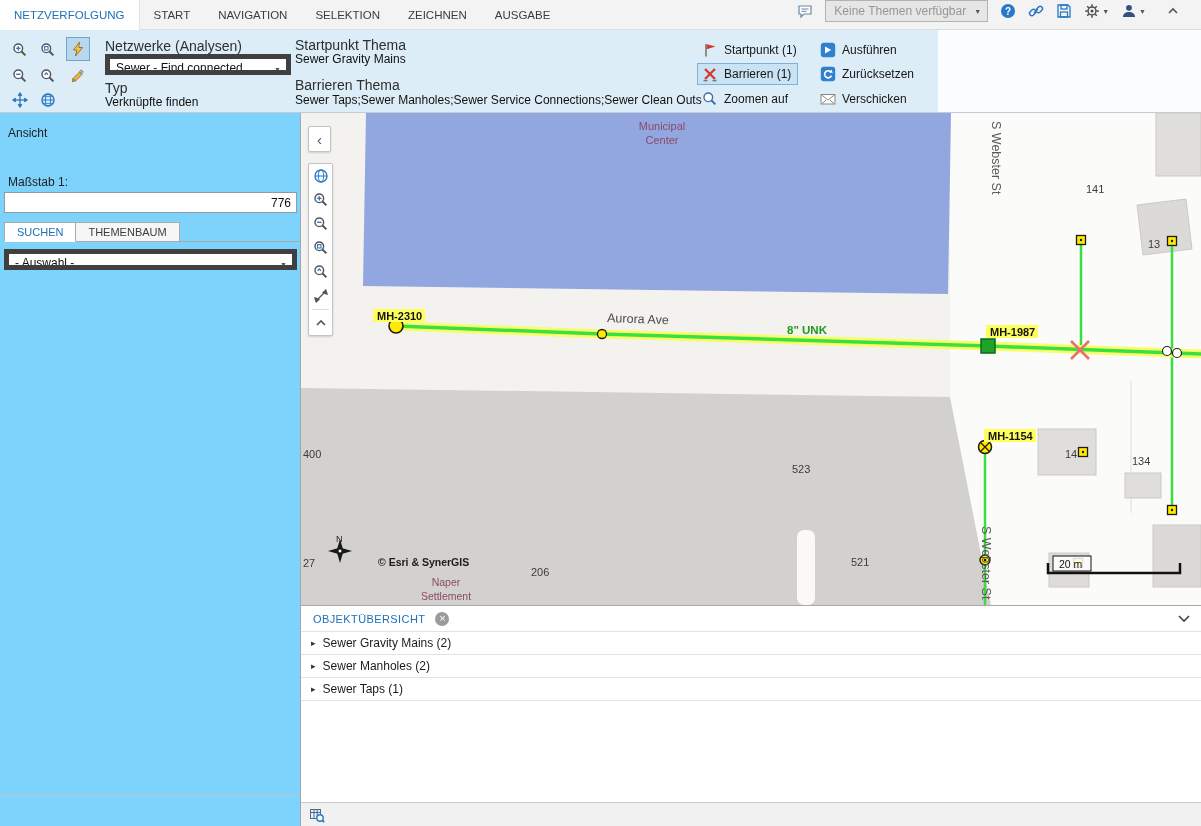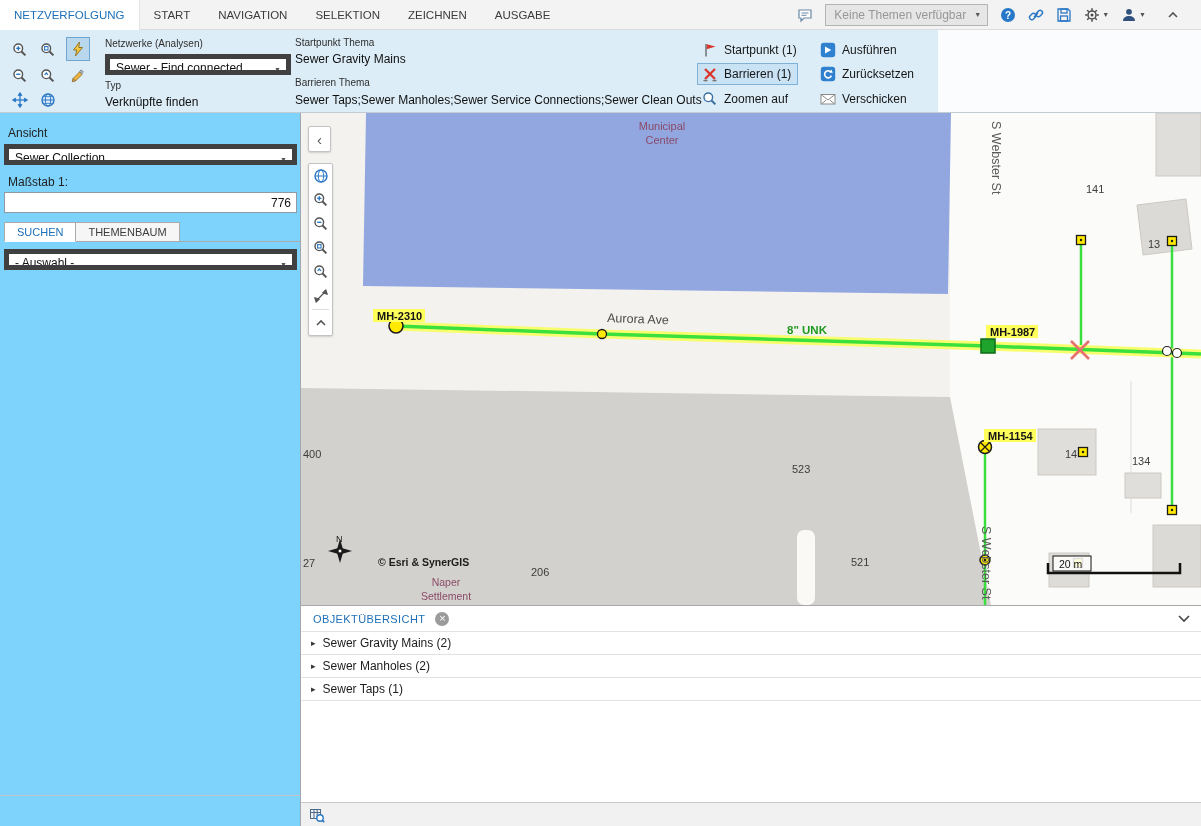--- a/index.html
+++ b/index.html
@@ -2,36 +2,36 @@
 <html><head>
 <meta charset="utf-8">
 <style>
   *{box-sizing:border-box;margin:0;padding:0}
   html,body{background:#fff}
   .app{position:relative;width:1201px;height:826px;overflow:hidden;
        font-family:"Liberation Sans",sans-serif;font-size:12px;color:#222;background:#fff}
 
   
   .topbar{position:absolute;left:0;top:0;width:1201px;height:30px;background:#f3f3f3;
-          border-bottom:1px solid #dcdcdc;display:flex;align-items:center}
+          border-bottom:1px solid #dcdcdc;display:flex;align-items:flex-start}
   .tab{height:30px;line-height:30px;padding:0 14px;font-size:11.5px;color:#3c3c3c;cursor:default;white-space:nowrap}
   .tab.active{color:#1d6fb8;background:#fff;border-right:1px solid #e4e4e4}
   .topbar-right{margin-left:auto;display:flex;align-items:center;gap:12px;padding-right:21px}
   .themes-dd{display:flex;align-items:center;gap:8px;height:22px;padding:0 6px 0 8px;background:#e6e6e6;
              border:1px solid #b3b3b3;color:#979797;font-size:12px;min-width:158px;justify-content:space-between}
   .caret{font-size:7px;color:#555;line-height:1}
   .tb-ic{display:flex;align-items:center;gap:2px}
 
   
   .ribbon{position:absolute;left:0;top:30px;width:1201px;height:83px;background:#fafcfd;border-bottom:1px solid #c2ccd4}
   .ribbon-blue{position:absolute;left:0;top:0;width:938px;height:82px;background:#dcedf7}
   .rgroup{position:absolute;top:0;height:82px}
   .rtool{position:absolute;width:24px;height:24px;display:flex;align-items:center;justify-content:center;border:1px solid transparent}
   .rtool.selected{background:#b9d8ee;border-color:#6da6d2}
-  .rlabel{font-size:10px;color:#2e2e2e;white-space:nowrap}
+  .rlabel{font-size:14px;color:#2e2e2e;white-space:nowrap}
   .rvalue{font-size:12px;color:#101010;white-space:nowrap}
   .sel{position:relative;background:#fff;border:5px solid #404040;height:21px;line-height:19px;
        font-size:12px;color:#111;padding:0 26px 0 6px;white-space:nowrap;overflow:hidden}
   .sel .caret{position:absolute;right:5px;top:7px}
   .act{position:absolute;display:flex;align-items:center;gap:6px;font-size:12px;color:#161616;
        height:22px;padding:0 6px 0 4px;border:1px solid transparent;white-space:nowrap}
   .act.selected{background:#c9e2f4;border-color:#7fb2d9}
 
   
   .sidebar{position:absolute;left:0;top:113px;width:301px;height:713px;background:#7dd3fc;border-right:1px solid #9fa8b0}
@@ -276,24 +276,20 @@
             <line x1="2" y1="12.5" x2="6" y2="9.2" stroke="#8a8a8a"></line>
             <line x1="14" y1="12.5" x2="10" y2="9.2" stroke="#8a8a8a"></line>
           </svg>
         <span>Verschicken</span>
       </div>
     </div>
   </div>
 
   <div class="sidebar">
     <div class="sb-label" style="top:13px">Ansicht</div>
-    <div class="sel sb-sel" style="top:31px">
-      <span>Sewer Collection</span>
-      <span class="caret">▼</span>
-    </div>
     <div class="sb-label" style="top:62px">Maßstab 1:</div>
     <input class="sb-input" style="top: 79px; padding-left: 28px;" value="776">
     <div class="sb-tabs">
       <div class="sb-tab active">SUCHEN</div>
       <div class="sb-tab">THEMENBAUM</div>
     </div>
     <div class="sel sb-sel" style="top:136px">
       <span>- Auswahl -</span>
       <span class="caret">▼</span>
     </div>

